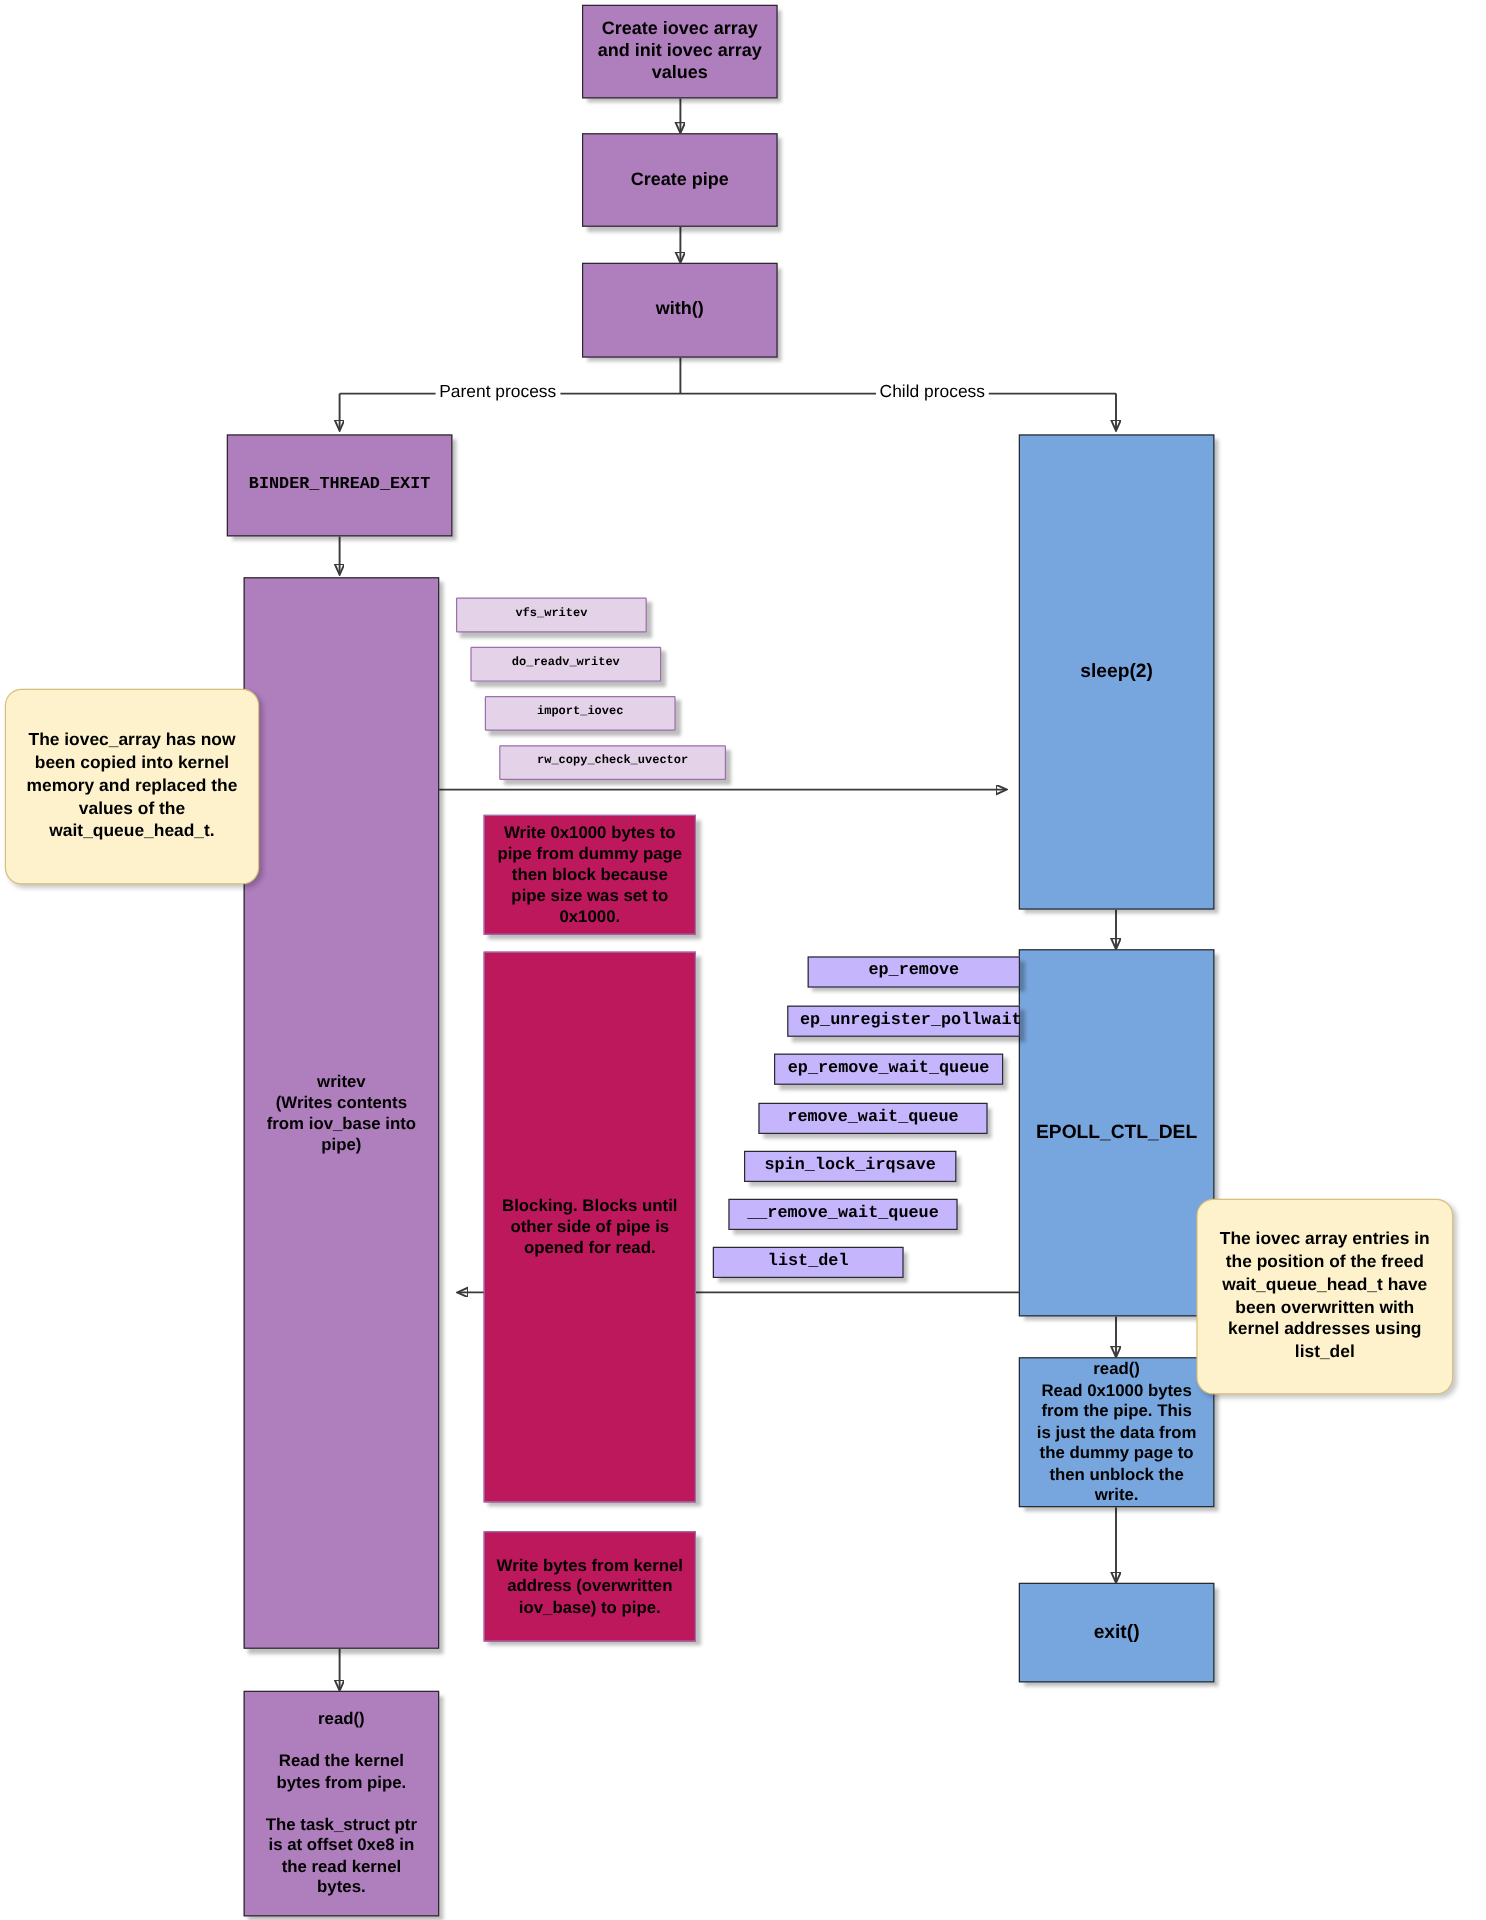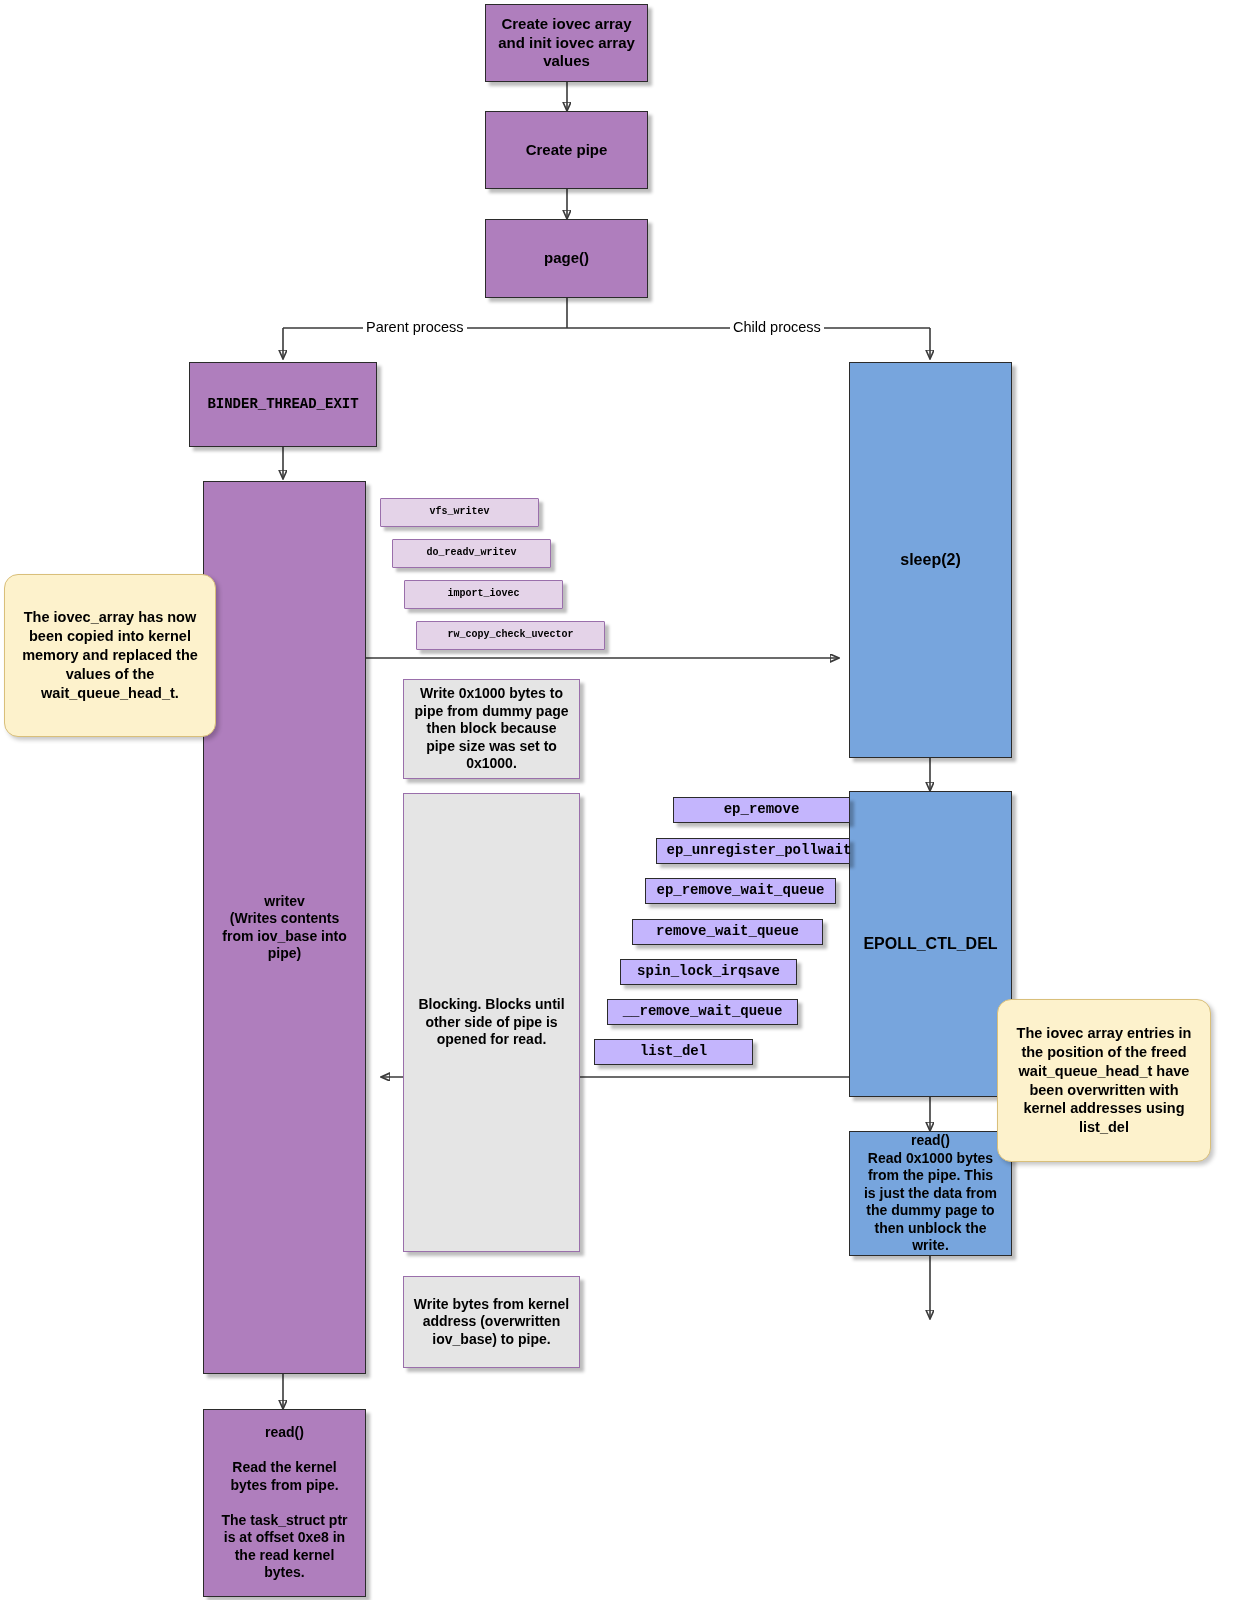--- a/index.html
+++ b/index.html
@@ -29,21 +29,21 @@
     line-height: 1.25;
     white-space: pre-line;
     box-shadow: 4px 4px 3px rgba(0,0,0,0.26);
   }
   .purple {
     background: #af7ebd;
     border: 1px solid #2b2b2b;
     font-size: 15px;
   }
   .purple-lite {
-    background: #e5e5e5;
+    background: #be185d;
     border: 1px solid #9a6fab;
     font-size: 14px;
   }
   .purple-fn {
     background: #e4d3e8;
     border: 1px solid #9a6fab;
     font-size: 10px;
     border-radius: 1px;
   }
   .blue {
@@ -143,21 +143,21 @@
     <span>Create iovec array
 and init iovec array
 values</span>
   </div>
 
   <div class="node purple" style="left:485px; top:111px; width:163px; height:78px;">
     <span>Create pipe</span>
   </div>
 
   <div class="node purple" style="left:485px; top:219px; width:163px; height:79px;">
-    <span>page()</span>
+    <span>with()</span>
   </div>
 
   <div class="edge-label" style="left:363px; top:319px;">
     <span>Parent process</span>
   </div>
 
   <div class="edge-label" style="left:730px; top:319px;">
     <span>Child process</span>
   </div>
 
@@ -228,20 +228,23 @@
   <div class="node blue" style="left:849px; top:1131px; width:163px; height:125px; font-size:14px;">
     <span>read()
 Read 0x1000 bytes
 from the pipe. This
 is just the data from
 the dummy page to
 then unblock the
 write.</span>
   </div>
 
+  <div class="node blue" style="left:849px; top:1319px; width:163px; height:83px;">
+    <span>exit()</span>
+  </div>
 
   <div class="node blue-fn mono" style="left:673px; top:797px; width:177px; height:26px;">
     <span>ep_remove</span>
   </div>
   <div class="node blue-fn mono" style="left:656px; top:838px; width:194px; height:26px;padding-left:12px;">
     <span>ep_unregister_pollwait</span>
   </div>
   <div class="node blue-fn mono" style="left:645px; top:878px; width:191px; height:26px;">
     <span>ep_remove_wait_queue</span>
   </div>

